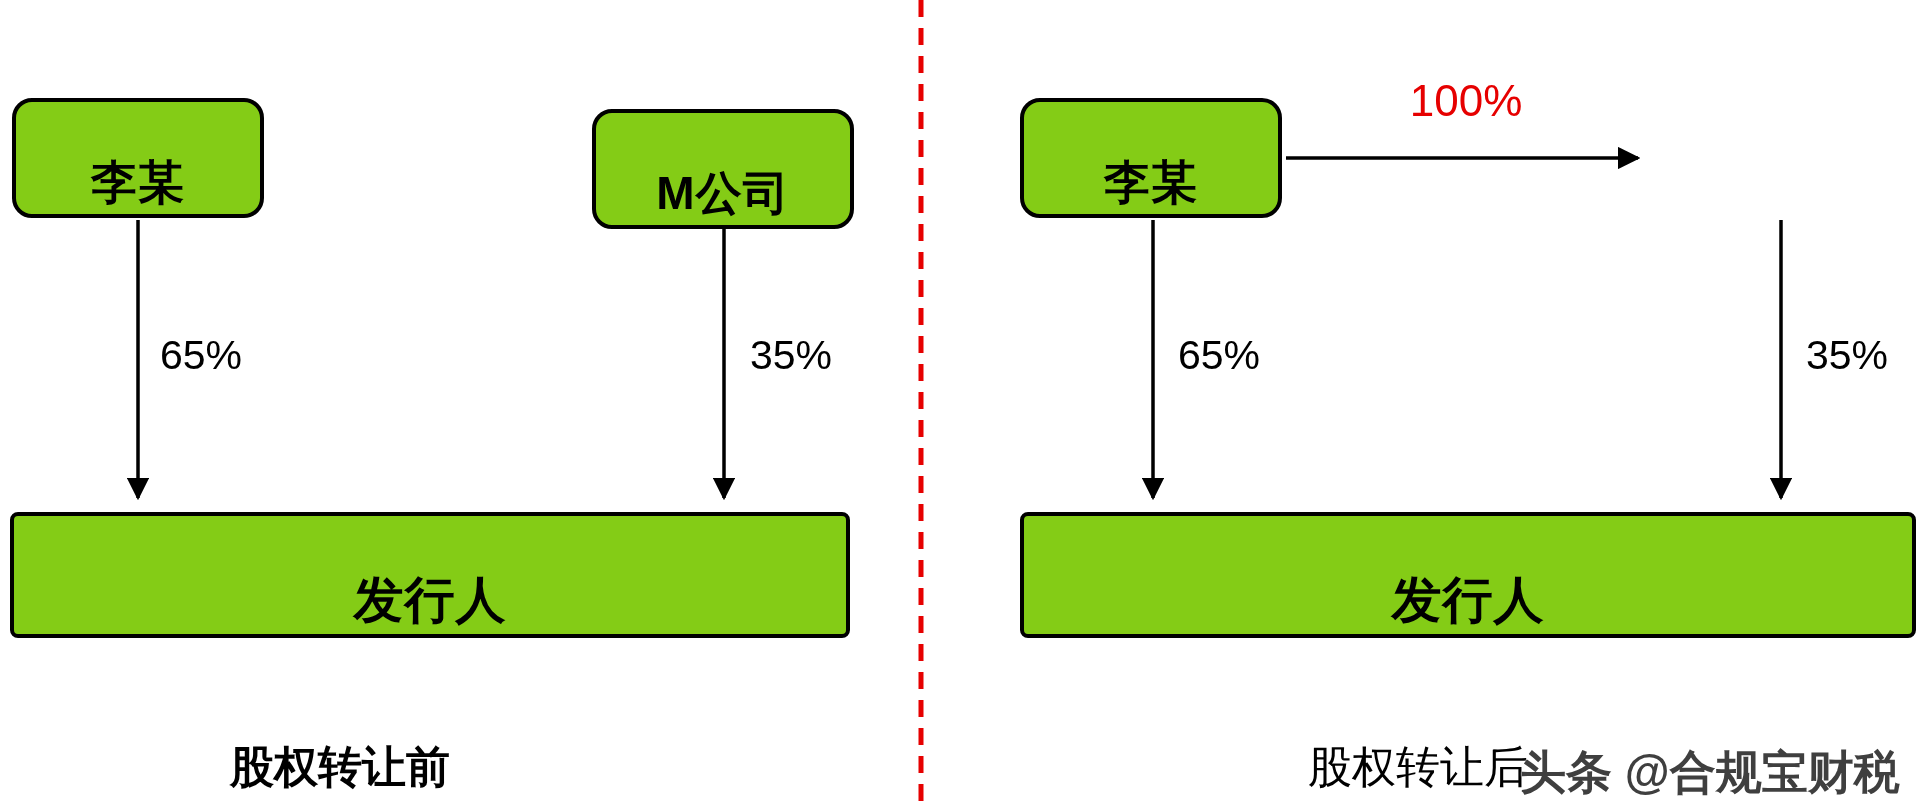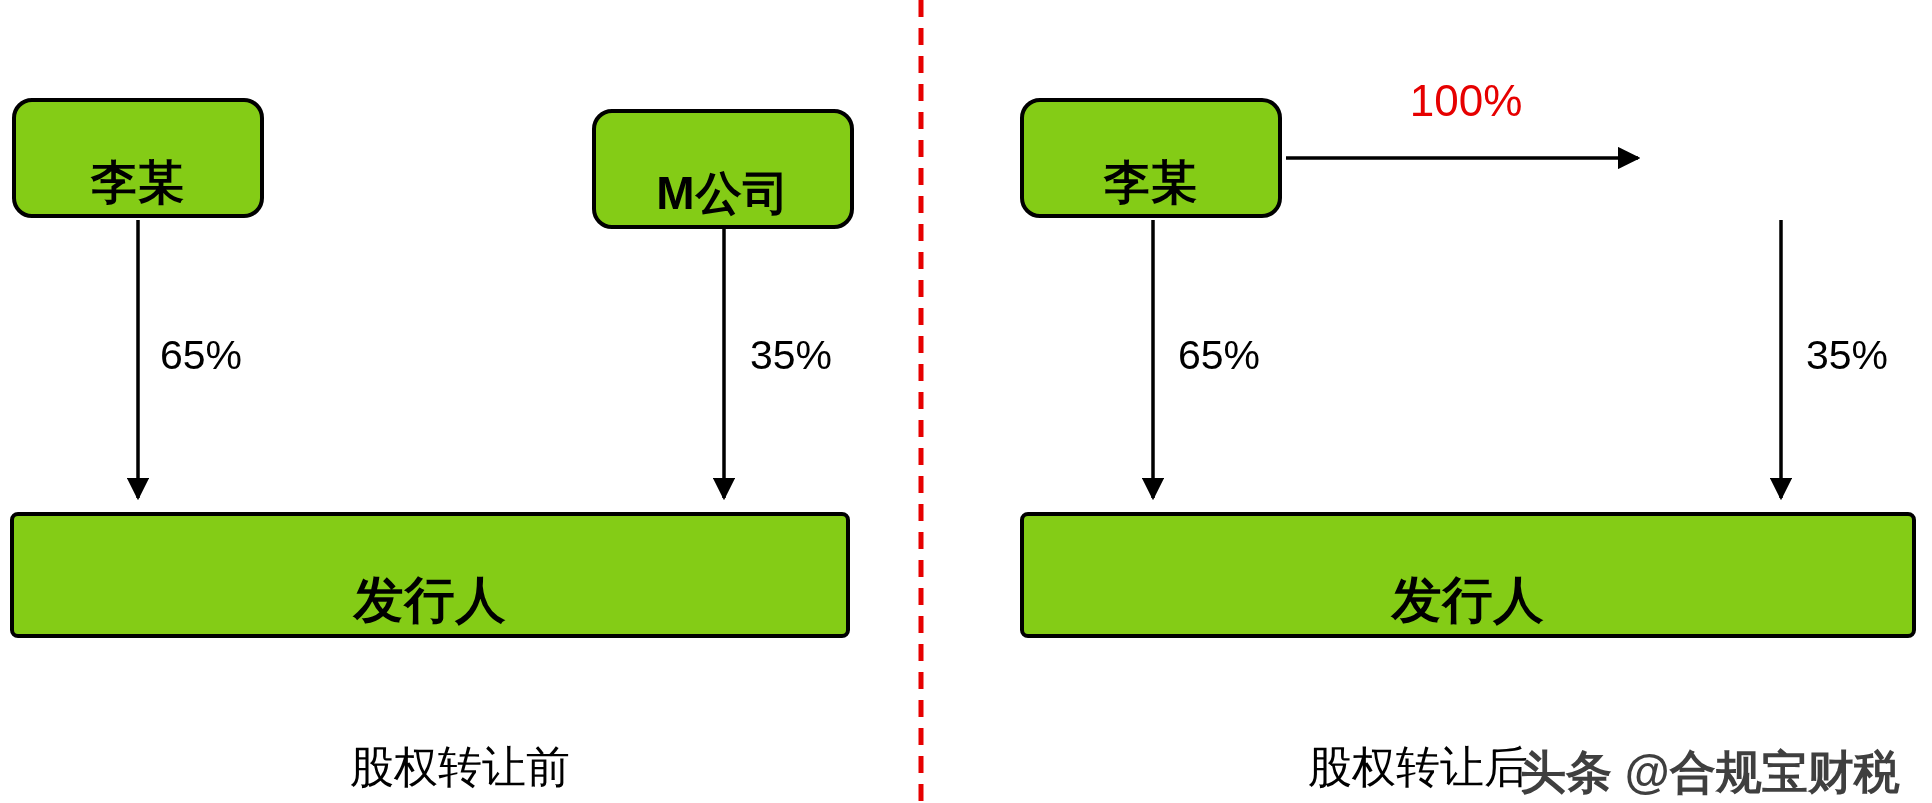--- a/index.html
+++ b/index.html
@@ -49,21 +49,21 @@
   }
   .caption {
     position: absolute;
     font-size: 44px;
     color: #000000;
     white-space: nowrap;
   }
   .caption-left {
     left: 230px; top: 738px;
     width: 460px;
-    text-align: center;
+    font-weight: bold;
   }
   .caption-right {
     left: 1308px; top: 738px;
   }
   .watermark {
     position: absolute;
     left: 1520px; top: 734px;
     font-size: 46px;
     font-weight: 700;
     color: #3f3f3f;

